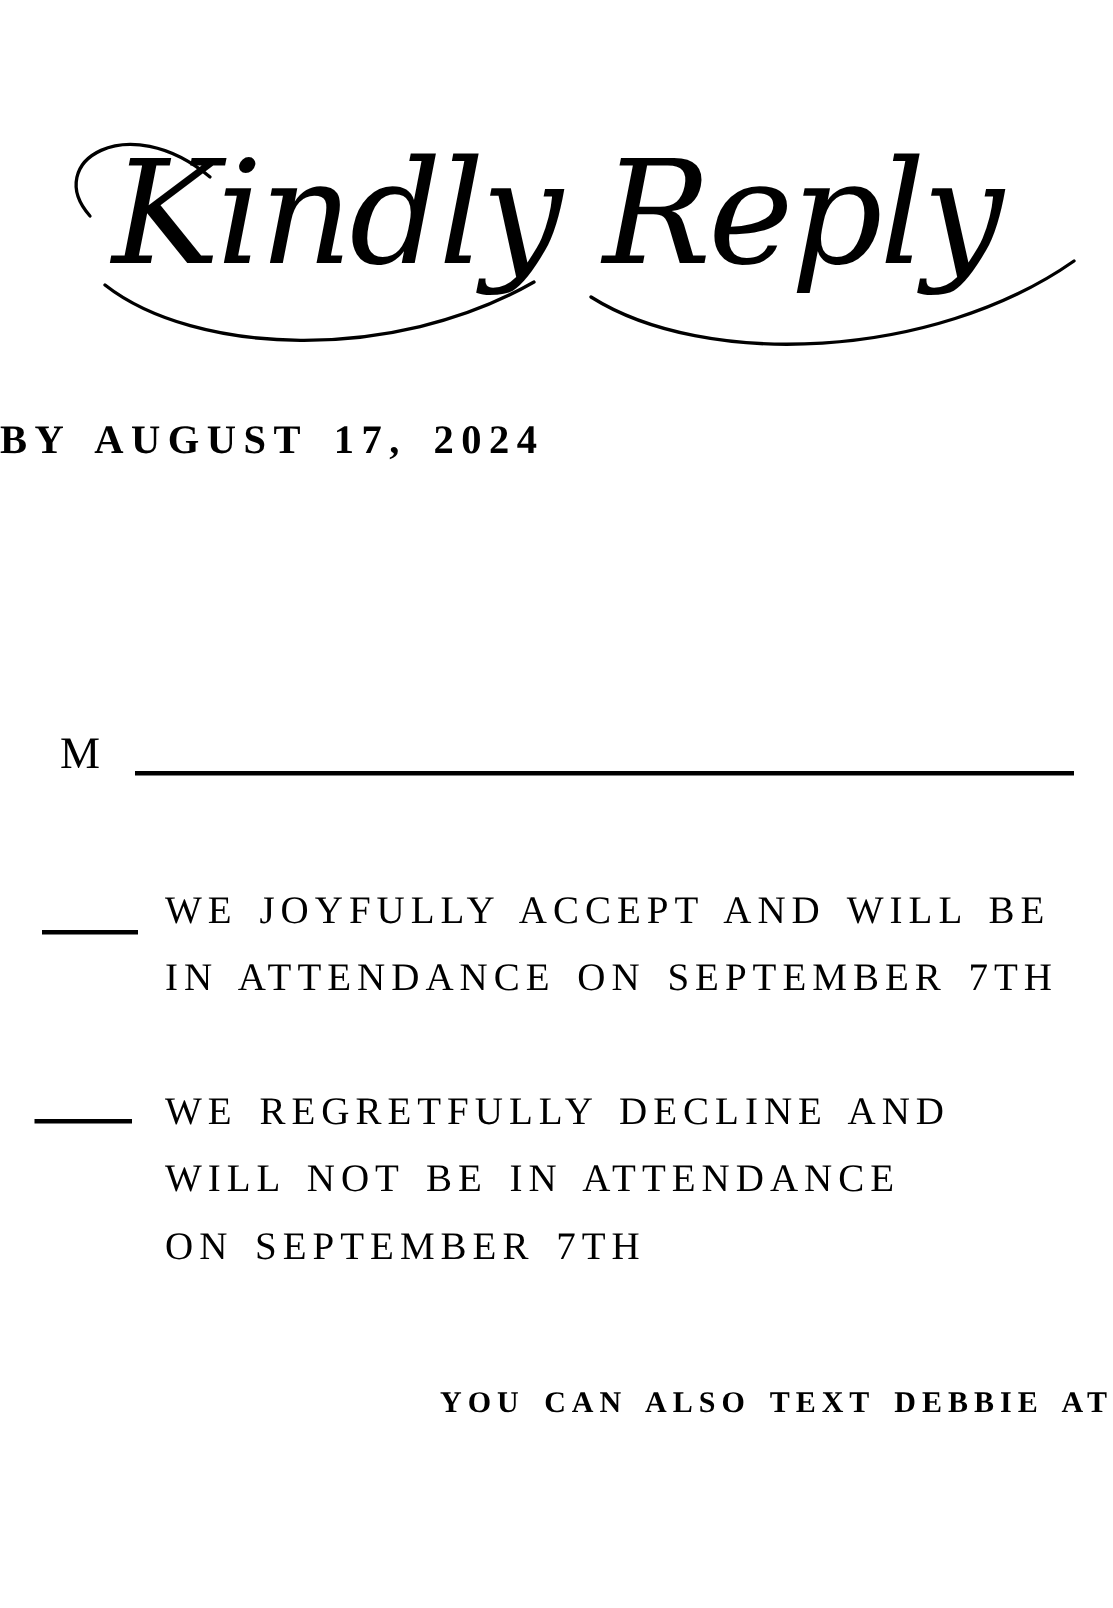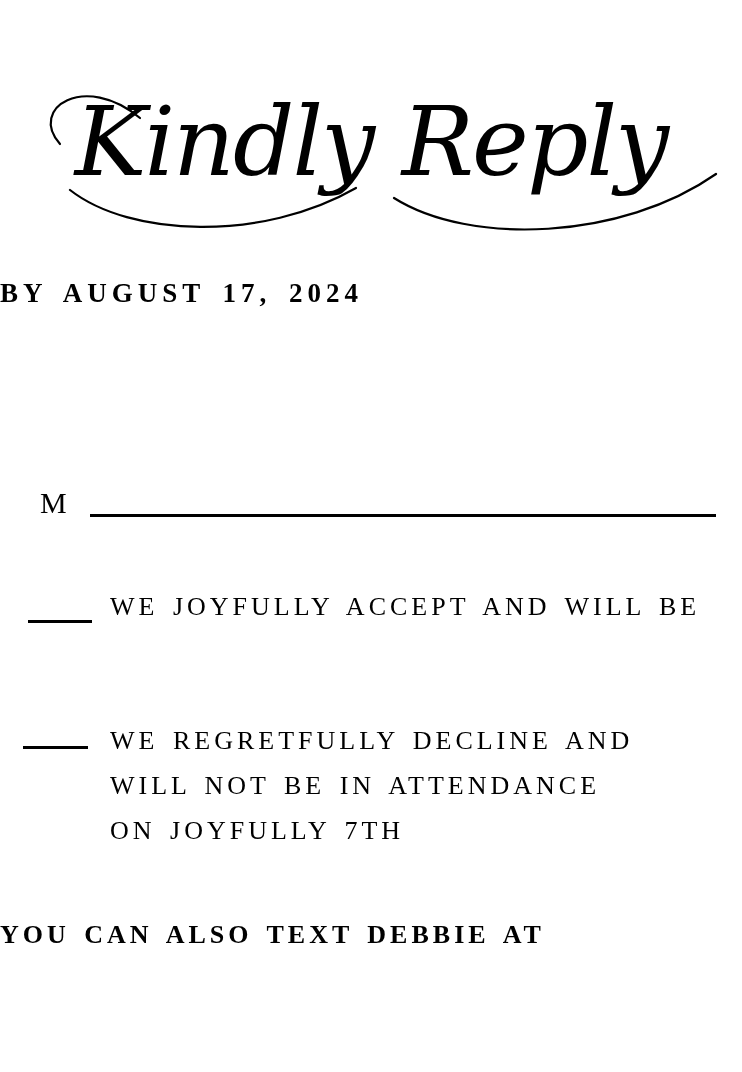--- a/index.html
+++ b/index.html
@@ -49,22 +49,22 @@
     position:absolute; left:110px;
     font-size:26px; font-weight:normal;
     letter-spacing:4px; word-spacing:4px;
   }
   .option-text > div { line-height:45px; height:45px; white-space:nowrap; }
   .option-accept-text { top:584px; }
   .option-decline-text { top:718px; }
   
   .footer {
     position:absolute; left:0; top:915px; width:742px;
-    text-align:left;
-    font-size:26px; font-weight:bold;
+    text-align:right;
+    font-size:20px; font-weight:bold;
     letter-spacing:4px; word-spacing:4px;
   }
   .footer > div { line-height:40px; height:40px; }
 </style>
 </head>
 <body>
 
 <div class="card">
 
   <svg class="title-svg" viewBox="0 0 742 220" aria-hidden="false">
@@ -75,26 +75,27 @@
   </svg>
 
   <div class="deadline">BY AUGUST 17, 2024</div>
 
   <span class="name-prefix">M</span>
   <span class="name-line"></span>
 
   <span class="blank blank-accept"></span>
   <div class="option-text option-accept-text">
     <div>WE JOYFULLY ACCEPT AND WILL BE</div>
+    <div>IN ATTENDANCE ON SEPTEMBER 7TH</div>
   </div>
 
   <span class="blank blank-decline"></span>
   <div class="option-text option-decline-text">
     <div>WE REGRETFULLY DECLINE AND</div>
     <div>WILL NOT BE IN ATTENDANCE</div>
-    <div>ON JOYFULLY 7TH</div>
+    <div>ON SEPTEMBER 7TH</div>
   </div>
 
   <div class="footer">
     <div>YOU CAN ALSO TEXT DEBBIE AT</div>
   </div>
 
 </div>
 
 </body></html>

